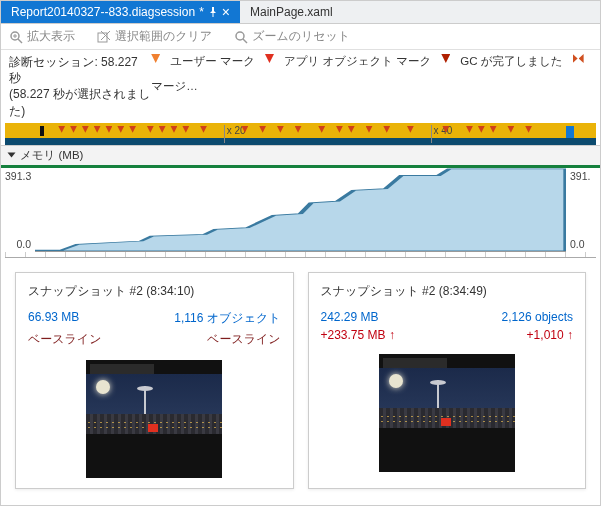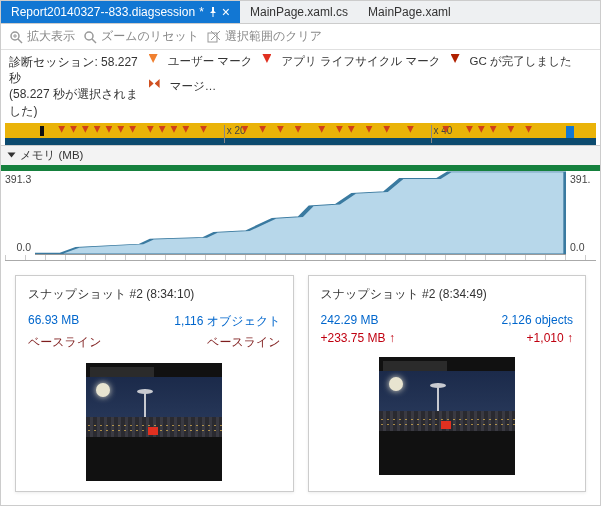--- a/index.html
+++ b/index.html
@@ -3,39 +3,39 @@
 <meta charset="utf-8">
 <style>
   * { box-sizing: border-box; margin: 0; padding: 0; }
   body { font-family: "Meiryo UI", "Yu Gothic UI", "Segoe UI", sans-serif; font-size: 12px; background: #fff; color: #333; width: 601px; height: 506px; overflow: hidden; border: 1px solid #ccc; }
   .tabs { display: flex; background: #eef0f2; border-bottom: 1px solid #ccc; }
   .tab { padding: 4px 10px; cursor: pointer; display: flex; align-items: center; gap: 4px; }
   .tab.active { background: #1277d3; color: #fff; }
   .tab .mod { color: #fff; }
   .pin-icon { width: 10px; height: 10px; }
   .close-icon { font-size: 14px; line-height: 1; }
-  .toolbar { display: flex; gap: 8px; padding: 4px 8px; color: #888; border-bottom: 1px solid #e0e0e0; }
+  .toolbar { display: flex; gap: 22px; padding: 4px 8px; color: #888; border-bottom: 1px solid #e0e0e0; }
   .tb-item { display: flex; align-items: center; gap: 4px; cursor: default; }
   .tb-icon { width: 14px; height: 14px; display: inline-block; }
   .session-row { display: flex; justify-content: space-between; align-items: flex-start; padding: 4px 8px; }
   .session-info { line-height: 1.35; }
   .legend { display: flex; gap: 10px; font-size: 11.5px; flex-wrap: wrap; }
   .lg-mark { display: inline-block; width: 9px; height: 9px; }
   .mk-user   { background: #f08030; clip-path: polygon(50% 100%, 0 0, 100% 0); }
   .mk-life   { background: #e03020; clip-path: polygon(50% 100%, 0 0, 100% 0); }
   .mk-gc     { background: #b02000; clip-path: polygon(50% 100%, 0 0, 100% 0); }
   .mk-merge  { width: 11px; height: 9px; position: relative; }
   .mk-merge::before, .mk-merge::after { content:""; position:absolute; width:5px; height:9px; background:#d05020; }
   .mk-merge::before { left:0; clip-path: polygon(0 0, 100% 50%, 0 100%); }
   .mk-merge::after  { right:0; clip-path: polygon(100% 0, 0 50%, 100% 100%); }
   .timeline { position: relative; height: 22px; background: #eab308; border-bottom: 7px solid #0c4a6e; margin: 0 4px; }
   .timeline .tick { position: absolute; top: 2px; font-size: 10px; color: #444; border-left: 1px solid #888; padding-left: 2px; height: 18px; }
   .markrow { position: absolute; left:0; right:0; bottom:2px; height: 10px; }
   .markrow span { position: absolute; width: 7px; height: 7px; background:#d04018; clip-path: polygon(50% 100%, 0 0, 100% 0); }
-  .chart-header { display: flex; justify-content: space-between; align-items: center; padding: 2px 8px; background: #f3f3f3; border-top: 1px solid #ccc; border-bottom: 6px solid #15803d; font-size: 11.5px; }
+  .chart-header { display: flex; justify-content: space-between; align-items: center; padding: 2px 8px; background: #f3f3f3; border-top: 1px solid #ccc; border-bottom: 3px solid #15803d; font-size: 11.5px; }
   .chart-header .left { display: flex; align-items: center; gap: 6px; }
   .tri { display:inline-block; width:0; height:0; border-left:5px solid #333; border-top:4px solid transparent; border-bottom:4px solid transparent; transform: rotate(90deg); }
   .legend-sq { display:inline-block; width: 12px; height: 10px; background:#a8cfe4; border:1px solid #5aa0c8; margin-right:4px; vertical-align:middle;}
   .chart-wrap { display:flex; }
   .yaxis, .yaxis-r { width: 34px; display:flex; flex-direction:column; justify-content:space-between; padding: 2px 4px; font-size:10.5px; color:#444; }
   .yaxis { text-align:right; }
   .yaxis-r { text-align:left; width: 34px; }
   .chart { flex:1; height: 84px; position:relative; border-bottom:1px solid #999; }
   .chart svg { position:absolute; inset:0; width:100%; height:100%; }
   .area { fill:#b7d7ea; stroke:#3a7aa0; stroke-width:1; }
@@ -65,64 +65,61 @@
 <div class="tabs">
   <div class="tab active">
     <span>Report20140327--833.diagsession</span>
       <span class="mod">*</span>
     <svg class="pin-icon" viewBox="0 0 10 10">
         <path d="M4 0h2v4l2 2H2l2-2z M4.5 6h1v4h-1z" fill="#fff"></path>
       </svg>
     <span class="close-icon">×</span>
   </div>
   <div class="tab">
-      <span>MainPage.xaml.cs</span>
-    </div>
-  <div class="tab">
       <span>MainPage.xaml</span>
     </div>
 </div>
 
 <div class="toolbar">
   <div class="tb-item">
     <svg class="tb-icon" viewBox="0 0 14 14">
         <circle cx="6" cy="6" r="4" fill="none" stroke="#999" stroke-width="1.5"></circle>
         <line x1="9" y1="9" x2="13" y2="13" stroke="#999" stroke-width="1.5"></line>
         <line x1="4" y1="6" x2="8" y2="6" stroke="#999"></line>
         <line x1="6" y1="4" x2="6" y2="8" stroke="#999"></line>
       </svg>
     <span>拡大表示</span>
   </div>
   <div class="tb-item">
     <svg class="tb-icon" viewBox="0 0 14 14">
-        <circle cx="6" cy="6" r="4" fill="none" stroke="#999" stroke-width="1.5"></circle>
-        <line x1="9" y1="9" x2="13" y2="13" stroke="#999" stroke-width="1.5"></line>
-      </svg>
-    <span>ズームのリセット</span>
-  </div>
-  <div class="tb-item">
-    <svg class="tb-icon" viewBox="0 0 14 14">
         <rect x="1" y="3" width="9" height="9" fill="none" stroke="#999"></rect>
         <line x1="4" y1="1" x2="13" y2="10" stroke="#999"></line>
         <line x1="13" y1="1" x2="4" y2="10" stroke="#999"></line>
       </svg>
     <span>選択範囲のクリア</span>
+  </div>
+  <div class="tb-item">
+    <svg class="tb-icon" viewBox="0 0 14 14">
+        <circle cx="6" cy="6" r="4" fill="none" stroke="#999" stroke-width="1.5"></circle>
+        <line x1="9" y1="9" x2="13" y2="13" stroke="#999" stroke-width="1.5"></line>
+      </svg>
+    <span>ズームのリセット</span>
   </div>
 </div>
 
 <div class="session-row">
   <div class="session-info">
     <div>診断セッション: 58.227 秒</div>
     <div>(58.227 秒が選択されました)</div>
   </div>
   <div class="legend">
     <span class="lg-mark mk-user"></span>
       <span>ユーザー マーク</span>
     <span class="lg-mark mk-life"></span>
-      <span>アプリ ライフサイクル マーク</span>
+      <span>アプリ オブジェクト マーク</span>
     <span class="lg-mark mk-gc"></span>
       <span>GC が完了しました</span>
     <span class="lg-mark mk-merge"></span>
       <span>マージ…</span>
   </div>
 </div>
 
 <div class="timeline">
   <div class="tick" style="left:37%"><span>x </span><span>20</span></div>
   <div class="tick" style="left:72%"><span>x </span><span>40</span></div>

